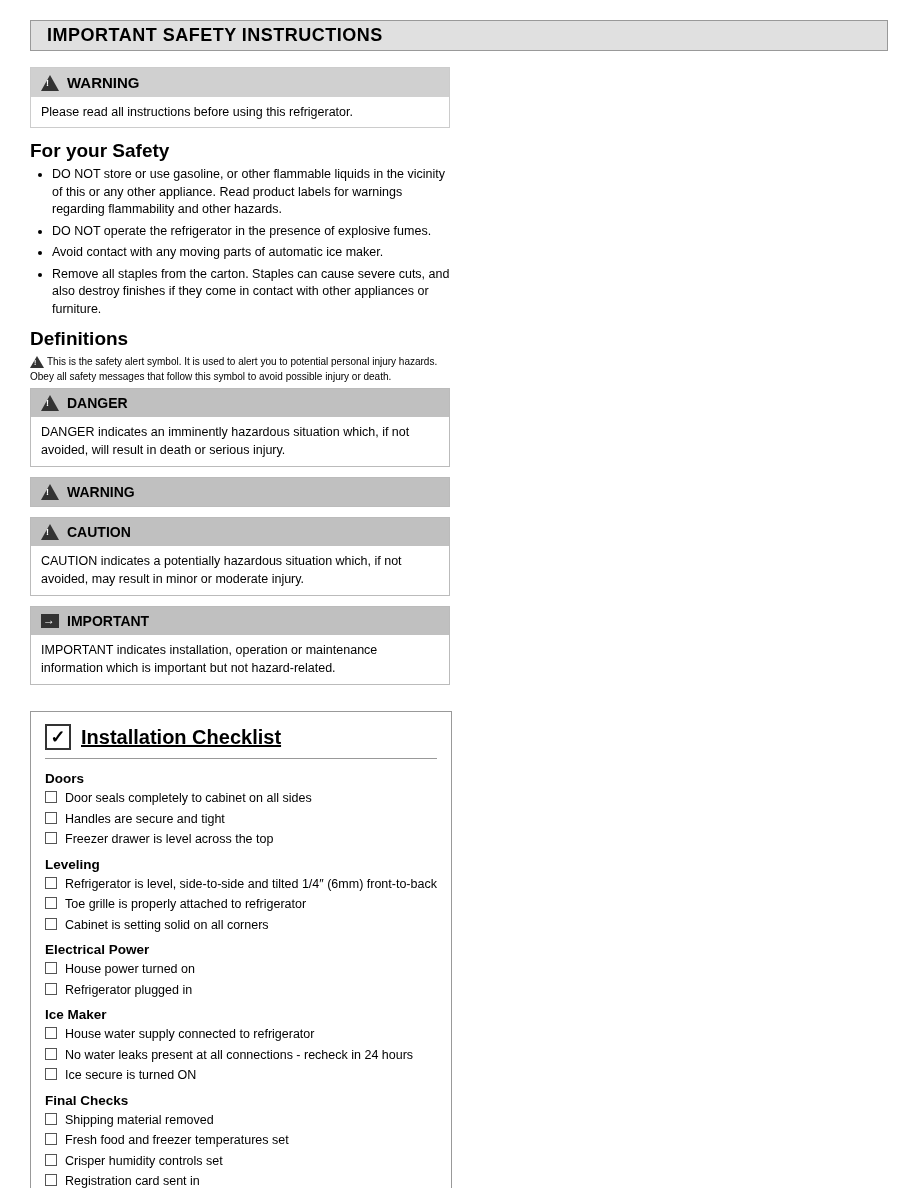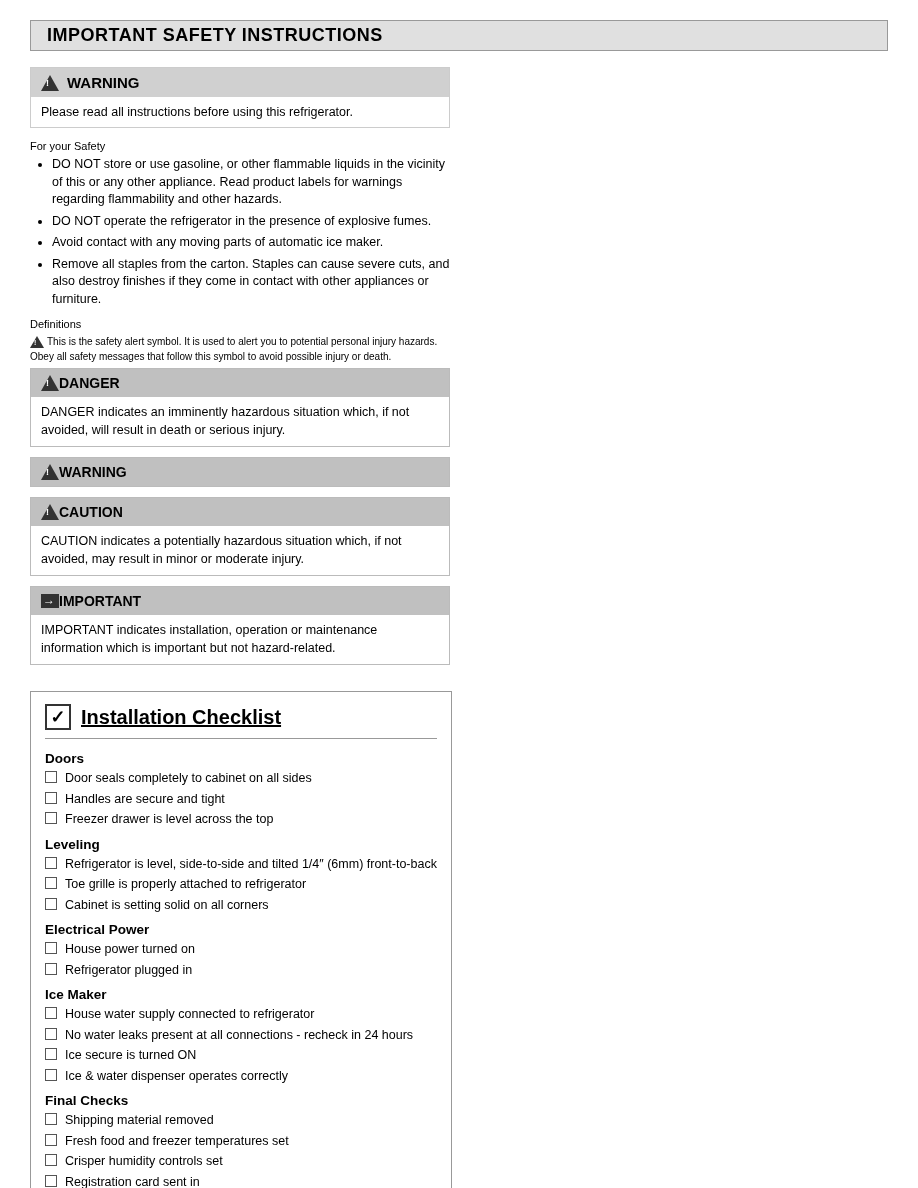--- a/index.html
+++ b/index.html
@@ -51,22 +51,22 @@
       gap: 8px;
       font-weight: bold;
       font-size: 15px;
     }
     .warning-body {
       padding: 8px 10px;
       font-size: 12.5px;
     }
     
     .section-heading {
-      font-weight: normal;
-      font-size: 11px;
+      font-weight: bold;
+      font-size: 19px;
       margin: 10px 0 4px 0;
     }
     .bullet-list {
       list-style: disc;
       padding-left: 22px;
       margin-bottom: 8px;
     }
     .bullet-list li {
       margin-bottom: 4px;
       font-size: 12.5px;
@@ -75,21 +75,21 @@
     
     .alert-box {
       border: 1px solid #bbb;
       margin-bottom: 10px;
     }
     .alert-header {
       background: #c0c0c0;
       padding: 6px 10px;
       display: flex;
       align-items: center;
-      gap: 0;
+      gap: 8px;
       font-weight: bold;
       font-size: 14px;
     }
     .alert-body {
       padding: 7px 10px;
       font-size: 12.5px;
       line-height: 1.4;
     }
     
     .tri-icon {
@@ -335,24 +335,20 @@
           <span>House water supply connected to refrigerator</span>
         </li>
       <li>
           <span class="checkbox-sq"></span>
           <span>No water leaks present at all connections - recheck in 24 hours</span>
         </li>
       <li>
           <span class="checkbox-sq"></span>
           <span>Ice secure is turned ON</span>
         </li>
-      <li>
-          <span class="checkbox-sq"></span>
-          <span>Ice &amp; water dispenser operates correctly</span>
-        </li>
     </ul>
 
     <div class="checklist-section-title">Final Checks</div>
     <ul class="checklist-items">
       <li>
           <span class="checkbox-sq"></span>
           <span>Shipping material removed</span>
         </li>
       <li>
           <span class="checkbox-sq"></span>

